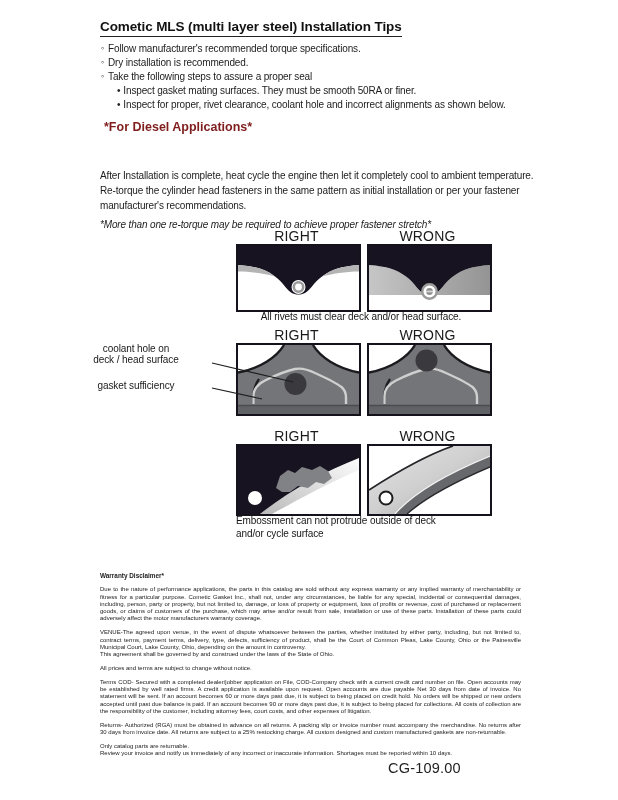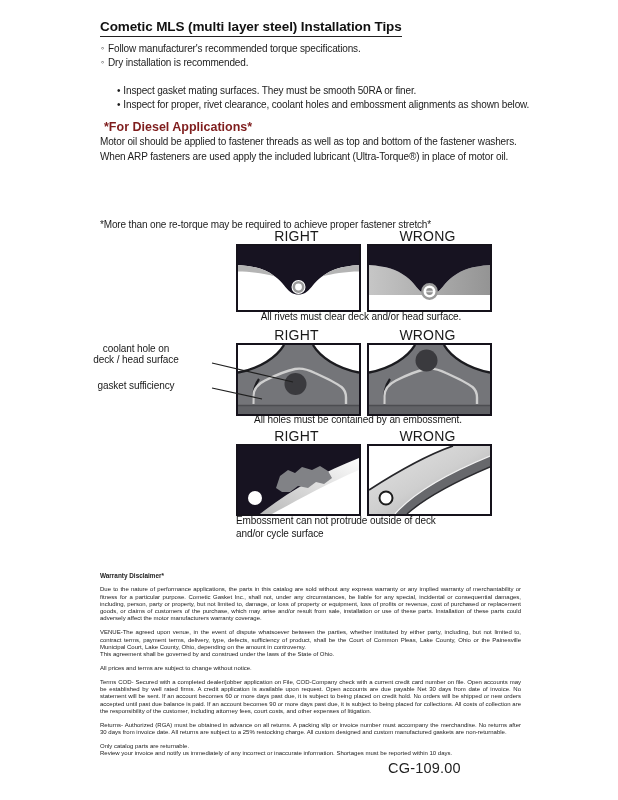--- a/index.html
+++ b/index.html
@@ -10,21 +10,21 @@
          color:#111;letter-spacing:-0.1px;border-bottom:1.8px solid #222;padding-bottom:2px;white-space:nowrap;}
 
   .tipline{position:absolute;white-space:nowrap;font-size:10px;letter-spacing:-0.15px;color:#1c1c1c;}
   .t0{left:101px;top:43px}.t1{left:101px;top:57px}.t2{left:101px;top:71px}
   .s0{left:117px;top:85px}.s1{left:117px;top:99px}
   .ring{display:inline-block;font-size:9px;margin-right:4px;position:relative;top:-1px;}
   .dot{display:inline-block;font-size:10px;margin-right:3px;}
 
   .diesel-h{position:absolute;left:100px;top:116px;margin:4px;font-size:12.5px;font-weight:700;color:#7f1d1d;}
   .para{position:absolute;left:100px;width:434px;margin:0;font-size:10px;line-height:15px;letter-spacing:-0.15px;color:#1c1c1c;}
-  .p1{top:134px}.p2{top:168px}.p3{top:217px;white-space:nowrap;}
+  .p1{top:134px}.p2{top:168px}.p3{top:217px;white-space:nowrap;font-style:italic;}
 
   .figlabel{position:absolute;width:121px;text-align:center;font-size:14px;letter-spacing:0.2px;color:#1a1a1a;}
   .l1l{left:236px;top:228px}.l1r{left:367px;top:228px}
   .l2l{left:236px;top:327px}.l2r{left:367px;top:327px}
   .l3l{left:236px;top:428px}.l3r{left:367px;top:428px}
 
   .box{position:absolute;width:121px;border:2px solid #15121b;background:#fff;}
   .box svg{display:block;width:100%;height:100%;}
   .b1{height:64px;top:244px}.b2{height:69px;top:343px}.b3{height:68px;top:444px}
   .bl{left:236px}.br{left:367px}
@@ -47,25 +47,26 @@
 </style>
 </head>
 <body>
 
 <div class="page">
 
   <h1 class="title">Cometic MLS (multi layer steel) Installation Tips</h1>
 
   <div class="tipline t0"><span class="ring">◦</span><span>Follow manufacturer's recommended torque specifications.</span></div>
   <div class="tipline t1"><span class="ring">◦</span><span>Dry installation is recommended.</span></div>
+  <div class="tipline t2"><span class="ring">◦</span><span>Take the following steps to assure a proper seal</span></div>
   <div class="tipline s0"><span class="dot">•</span><span>Inspect gasket mating surfaces.  They must be smooth 50RA or finer.</span></div>
-  <div class="tipline s1"><span class="dot">•</span><span>Inspect for proper, rivet clearance, coolant holes and embossment alignments as shown below.</span></div>
+  <div class="tipline s1"><span class="dot">•</span><span>Inspect for proper, rivet clearance, coolant hole and incorrect alignments as shown below.</span></div>
 
   <h2 class="diesel-h">*For Diesel Applications*</h2>
-  <p class="para p1">Motor oil should be applied to fastener threads as well as top and bottom of the fastener washers. When ARP fasteners are used apply the included lubricant (Ultra-Torque®) in place of motor oil.</p>
+  <p class="para p2">After Installation is complete, heat cycle the engine then let it completely cool to ambient temperature. Re-torque the cylinder head fasteners in the same pattern as initial installation or per your fastener manufacturer's recommendations.</p>
   <p class="para p3">*More than one re-torque may be required to achieve proper fastener stretch*</p>
 
   <div class="figlabel l1l">RIGHT</div>
   <div class="figlabel l1r">WRONG</div>
 
   <div class="box b1 bl">
     <svg viewBox="0 0 121 64">
       <rect width="121" height="64" fill="#ffffff"></rect>
       <path d="M0,0 H121 V19 C103,20.5 94,23 84,30.5 C73,38 72,48.5 60.5,48.5 C49,48.5 48,38 37,30.5 C27,23 18,20.5 0,19 Z" fill="#171321"></path>
       <path d="M0,19 C18,20.5 27,23 37,30.5 C28,28 13,25.5 0,25.5 Z" fill="#b4b4b4"></path>
@@ -124,21 +125,20 @@
       <line x1="0" y1="60.5" x2="121" y2="60.5" stroke="#4c4d51" stroke-width="1.4"></line>
       <path d="M0,0 H46 C39,12 22,23.5 0,27.5 Z" fill="#ffffff"></path>
       <path d="M46,0 C39,12 22,23.5 0,27.5" stroke="#1b1b1f" stroke-width="2.4" fill="none"></path>
       <path d="M121,0 H75 C82,12 99,23.5 121,27.5 Z" fill="#ffffff"></path>
       <path d="M75,0 C82,12 99,23.5 121,27.5" stroke="#1b1b1f" stroke-width="2.4" fill="none"></path>
       <path d="M21,34 C16,41 14.5,50 15.5,59" stroke="#1d1d21" stroke-width="2.2" fill="none"></path>
       <path d="M15.5,59 V51 C15.5,44 20,39 27,35.5 C38,30 50,25.5 57,24 C63,22.8 69,24 77,28 C88,33 99,38.5 103.5,42 C107,45 108,48.5 108,52.5 V59" stroke="#cfcfcf" stroke-width="2.4" fill="none"></path>
       <circle cx="57.5" cy="15.5" r="11" fill="#3a3a3e"></circle>
     </svg>
   </div>
-  <div class="caption cap2">All holes must be contained by an embossment.</div>
 
   <div class="figlabel l3l">RIGHT</div>
   <div class="figlabel l3r">WRONG</div>
 
   <div class="box b3 bl">
     <svg viewBox="0 0 121 68">
       <defs>
         <linearGradient id="gEdge" x1="0" y1="1" x2="1" y2="0">
           <stop offset="0" stop-color="#b9b9b9"></stop>
             <stop offset="1" stop-color="#fdfdfd"></stop>

